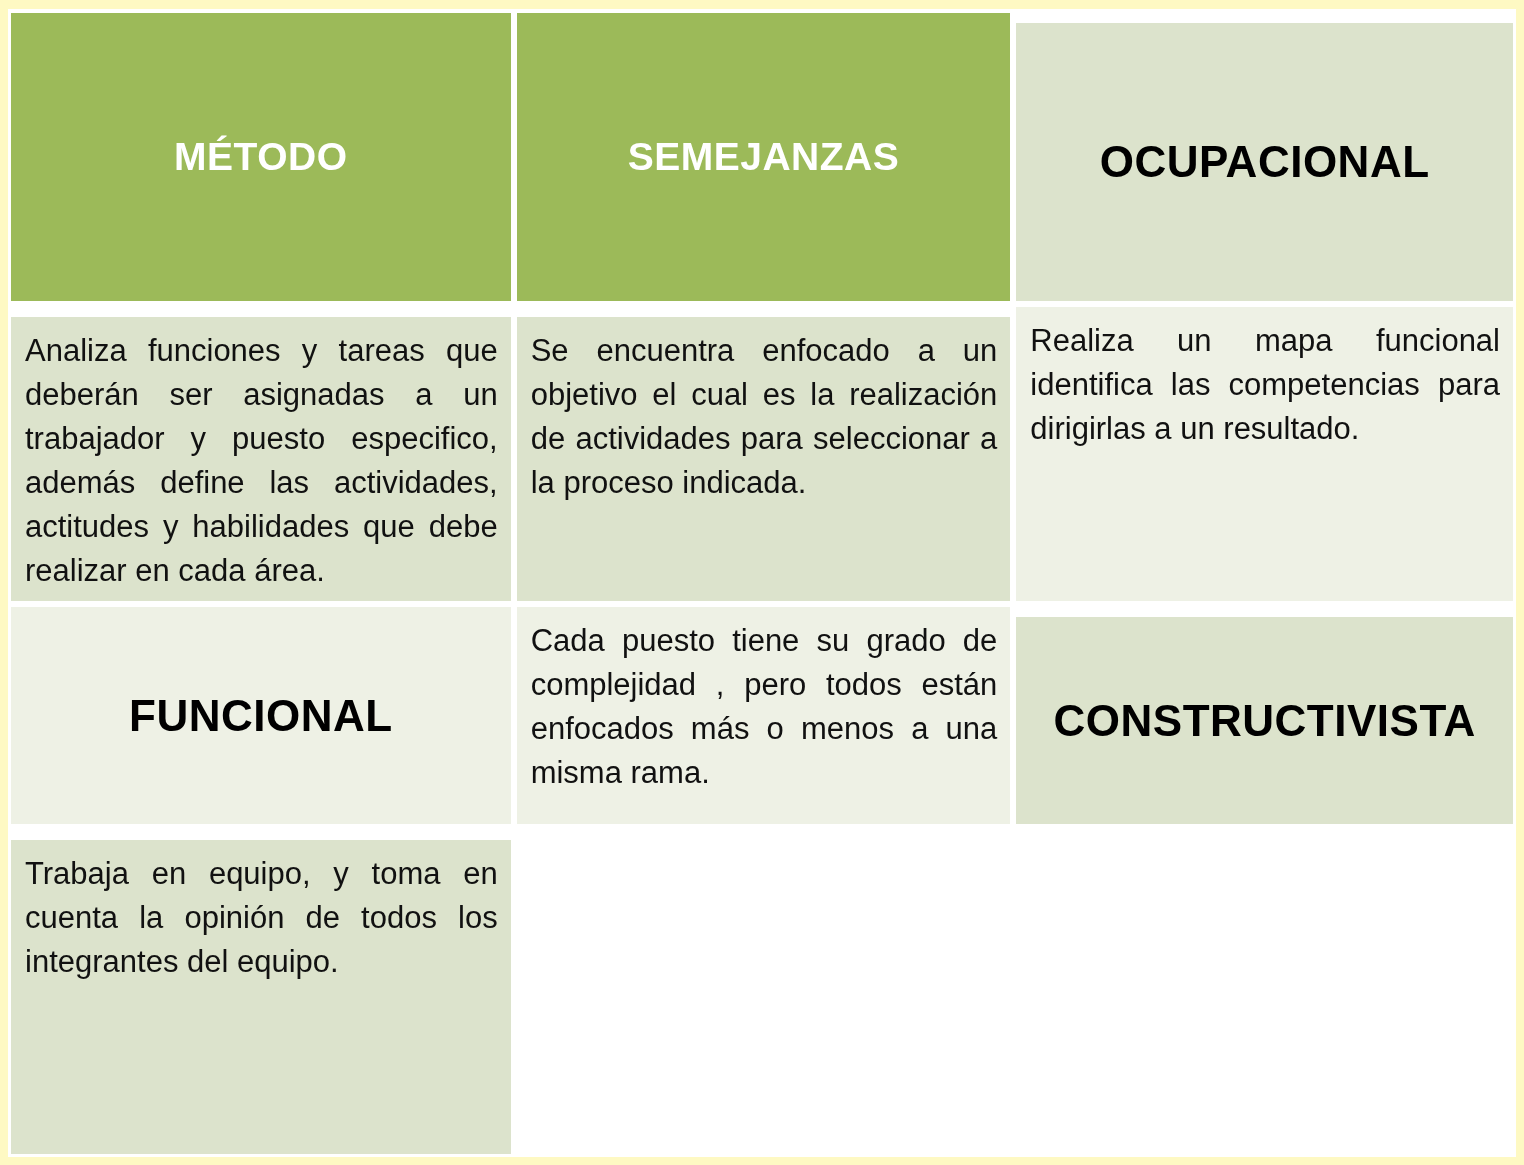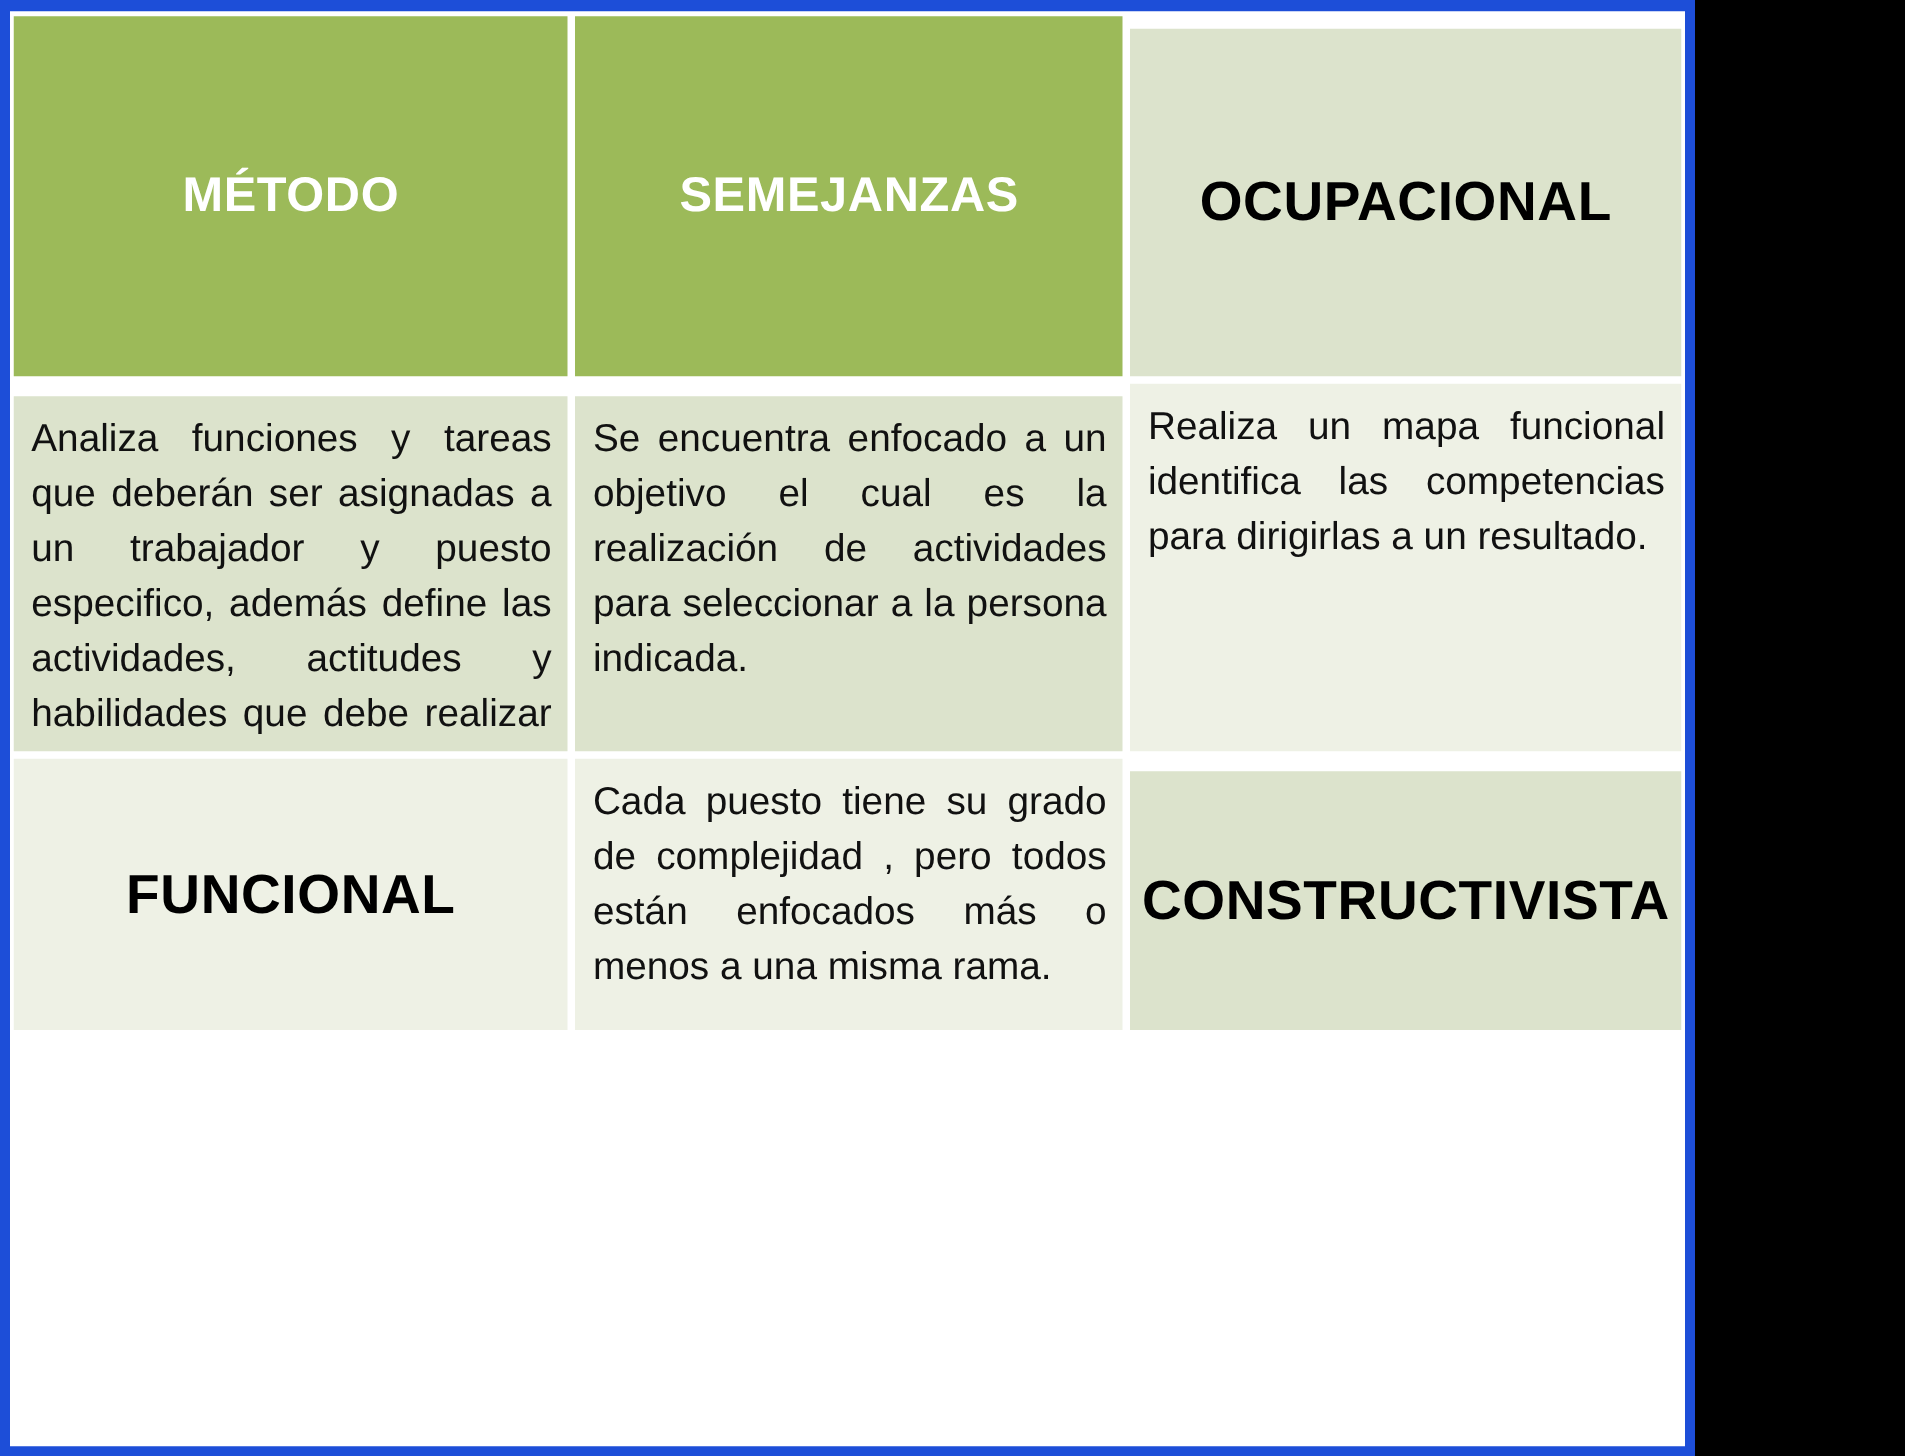--- a/index.html
+++ b/index.html
@@ -1,25 +1,25 @@
 <!DOCTYPE html>
 <html lang="es"><head>
 <meta charset="utf-8">
 <style>
   html, body {
     margin: 0;
     padding: 0;
     background: #000000;
   }
   .frame {
-    width: 1356px;
+    width: 1524px;
     height: 1165px;
     box-sizing: border-box;
     padding: 9px 8px 8px 8px;
-    background: #1d4ed8;
+    background: #fef9c3;
   }
   .table-wrap {
     width: 100%;
     height: 100%;
     box-sizing: border-box;
     background: #ffffff;
     padding: 4px 3px 3px 3px;
   }
   .grid {
     width: 100%;
@@ -69,23 +69,24 @@
 
 <div class="frame">
   <div class="table-wrap">
     <div class="grid">
 
       <div class="cell th hdr">MÉTODO</div>
       <div class="cell th hdr">SEMEJANZAS</div>
 
       <div class="cell label-cell band-dark">OCUPACIONAL</div>
       <div class="cell body-cell band-dark">Analiza funciones y tareas que deberán ser asignadas a un trabajador y puesto especifico, además define las actividades, actitudes y habilidades que debe realizar en cada área.</div>
-      <div class="cell body-cell band-dark">Se encuentra enfocado a un objetivo el cual es la realización de actividades para seleccionar a la persona indicada.</div>
+      <div class="cell body-cell band-dark">Se encuentra enfocado a un objetivo el cual es la realización de actividades para seleccionar a la proceso indicada.</div>
 
       <div class="cell body-cell band-light">Realiza un mapa funcional identifica las competencias para dirigirlas a un resultado.</div>
       <div class="cell label-cell band-light">FUNCIONAL</div>
       <div class="cell body-cell band-light">Cada puesto tiene su grado de complejidad , pero todos están enfocados más o menos a una misma rama.</div>
 
       <div class="cell label-cell band-dark">CONSTRUCTIVISTA</div>
+      <div class="cell body-cell band-dark">Trabaja en equipo, y toma en cuenta la opinión de todos los integrantes del equipo.</div>
 
     </div>
   </div>
 </div>
 
 </body></html>

